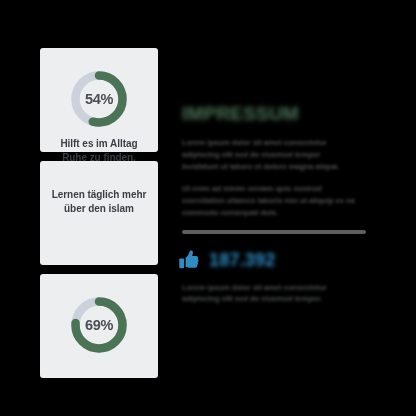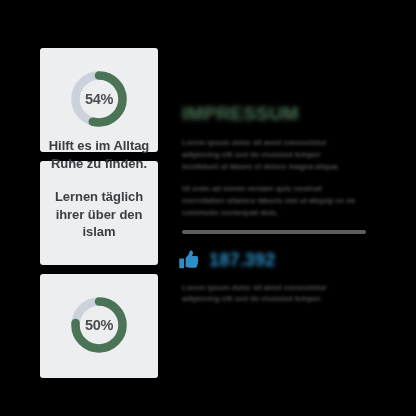--- a/index.html
+++ b/index.html
@@ -61,21 +61,21 @@
     display: flex;
     align-items: center;
     justify-content: center;
     font-size: 14.5px;
     font-weight: bold;
     color: #4a4d52;
     letter-spacing: -0.3px;
   }
   .stat-caption {
     margin-top: 7px;
-    font-size: 13px;
+    font-size: 10px;
     line-height: 1.35;
     color: #3b3e43;
     text-align: center;
     font-weight: bold;
     letter-spacing: -0.05px;
     width: 104px;
   }
 
   
   .right-col {
@@ -148,30 +148,30 @@
         <svg viewBox="0 0 62 62">
           <circle cx="31" cy="31" r="23.5" fill="none" stroke="#cbd2dc" stroke-width="8.5"></circle>
           <circle class="donut-arc" cx="31" cy="31" r="23.5" fill="none" stroke="#4b7356" stroke-width="8.5" stroke-linecap="round" stroke-dasharray="79.73362154810896 67.92123317061133"></circle>
         </svg>
         <div class="donut-value">54%</div>
       </div>
       <div class="stat-caption">Hilft es im Alltag Ruhe zu finden.</div>
     </div>
 
     <div class="stat-card">
-      <div class="stat-caption">Lernen täglich ihrer über den islam</div>
+      <div class="stat-caption">Lernen täglich mehr über den islam</div>
     </div>
 
     <div class="stat-card">
       <div class="donut-wrap">
         <svg viewBox="0 0 62 62">
           <circle cx="31" cy="31" r="23.5" fill="none" stroke="#cbd2dc" stroke-width="8.5"></circle>
           <circle class="donut-arc" cx="31" cy="31" r="23.5" fill="none" stroke="#4b7356" stroke-width="8.5" stroke-linecap="round" stroke-dasharray="112.21768958622742 35.437165132492865"></circle>
         </svg>
-        <div class="donut-value">50%</div>
+        <div class="donut-value">69%</div>
       </div>
     </div>
 
   </div>
 
   <div class="right-col">
 
     <div class="rc-heading">IMPRESSUM</div>
 
     <div class="rc-para">Lorem ipsum dolor sit amet consectetur adipiscing elit sed do eiusmod tempor incididunt ut labore et dolore magna aliqua.</div>

